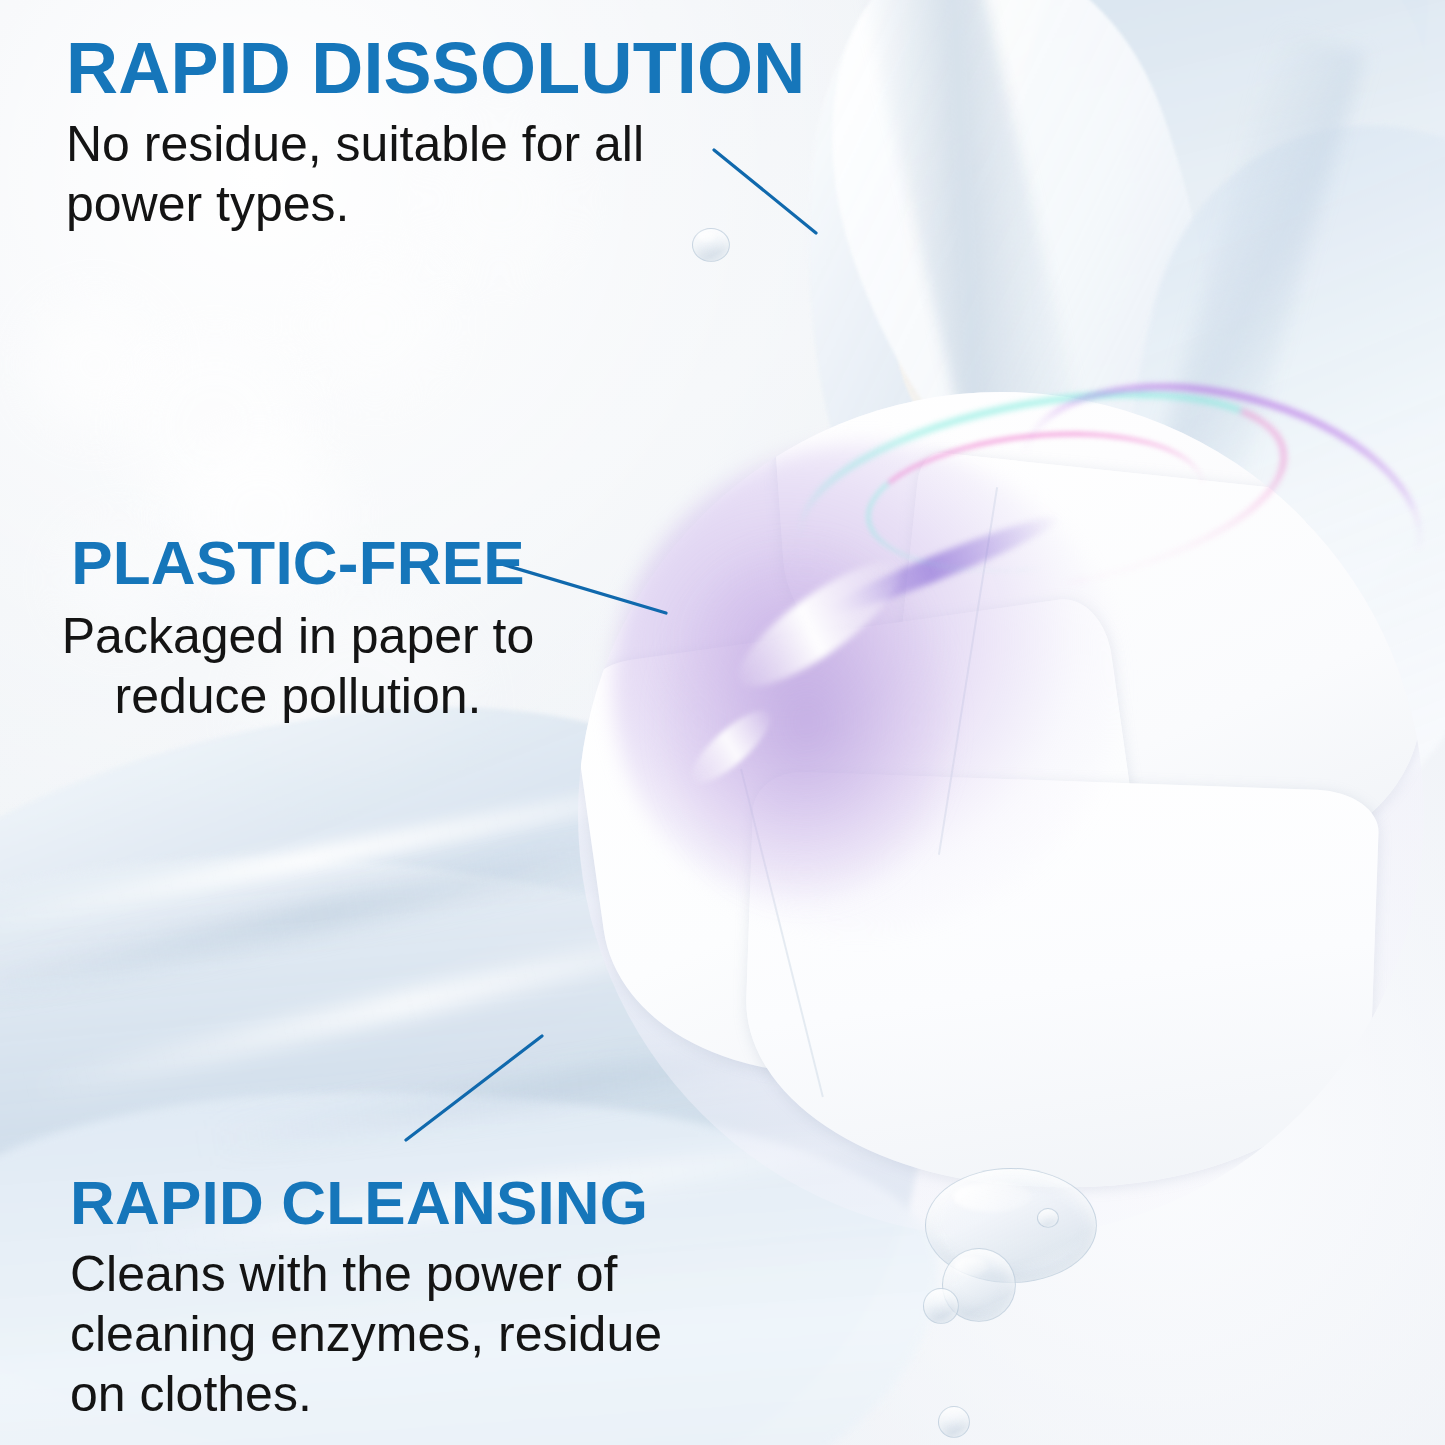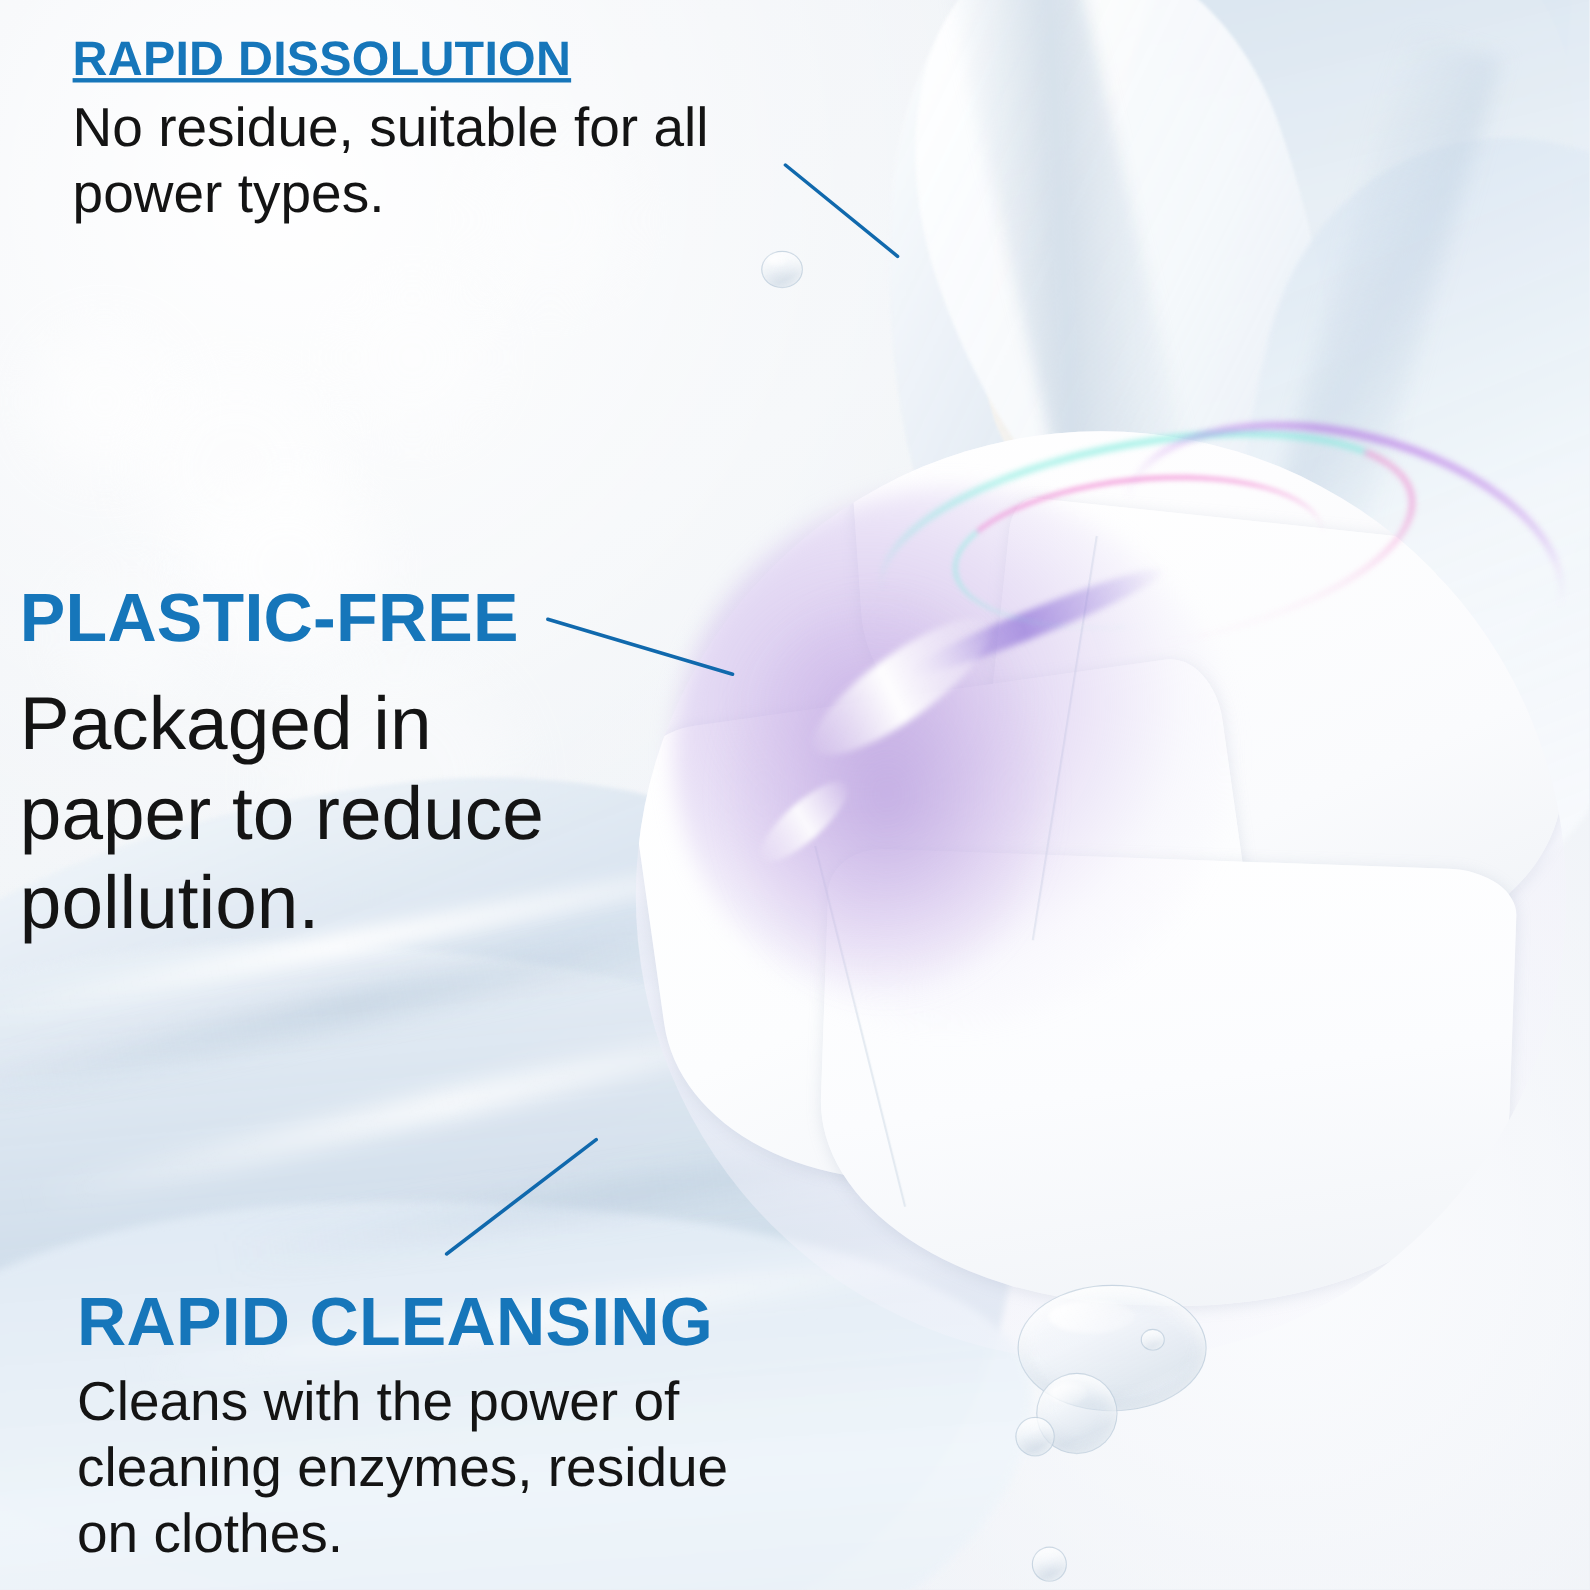--- a/index.html
+++ b/index.html
@@ -316,26 +316,26 @@
     font-stretch:condensed;
   }
   .feature p {
     color:#141414;
     font-weight:400;
     line-height:1.2;
     font-stretch:condensed;
   }
 
   #feature-rapid        { left:66px;  top:32px;  width:640px; }
-  #feature-rapid h2     { font-size:44px;text-decoration:underline; }
+  #feature-rapid h2     { font-size:72px; }
   #feature-rapid p      { font-size:50px; margin-top:10px; }
 
-  #feature-plastic      { left:18px;  top:532px; width:560px; }
+  #feature-plastic      { left:18px;  top:532px; width:560px;text-align:center; }
   #feature-plastic h2   { font-size:62px; }
-  #feature-plastic p    { font-size:68px; margin-top:24px; }
+  #feature-plastic p    { font-size:50px; margin-top:12px; }
 
   #feature-deep         { left:70px;  top:1172px; width:620px; }
   #feature-deep h2      { font-size:62px; }
   #feature-deep p       { font-size:50px; margin-top:10px; }
 </style>
 </head>
 <body>
 
 <div class="stage">
 

